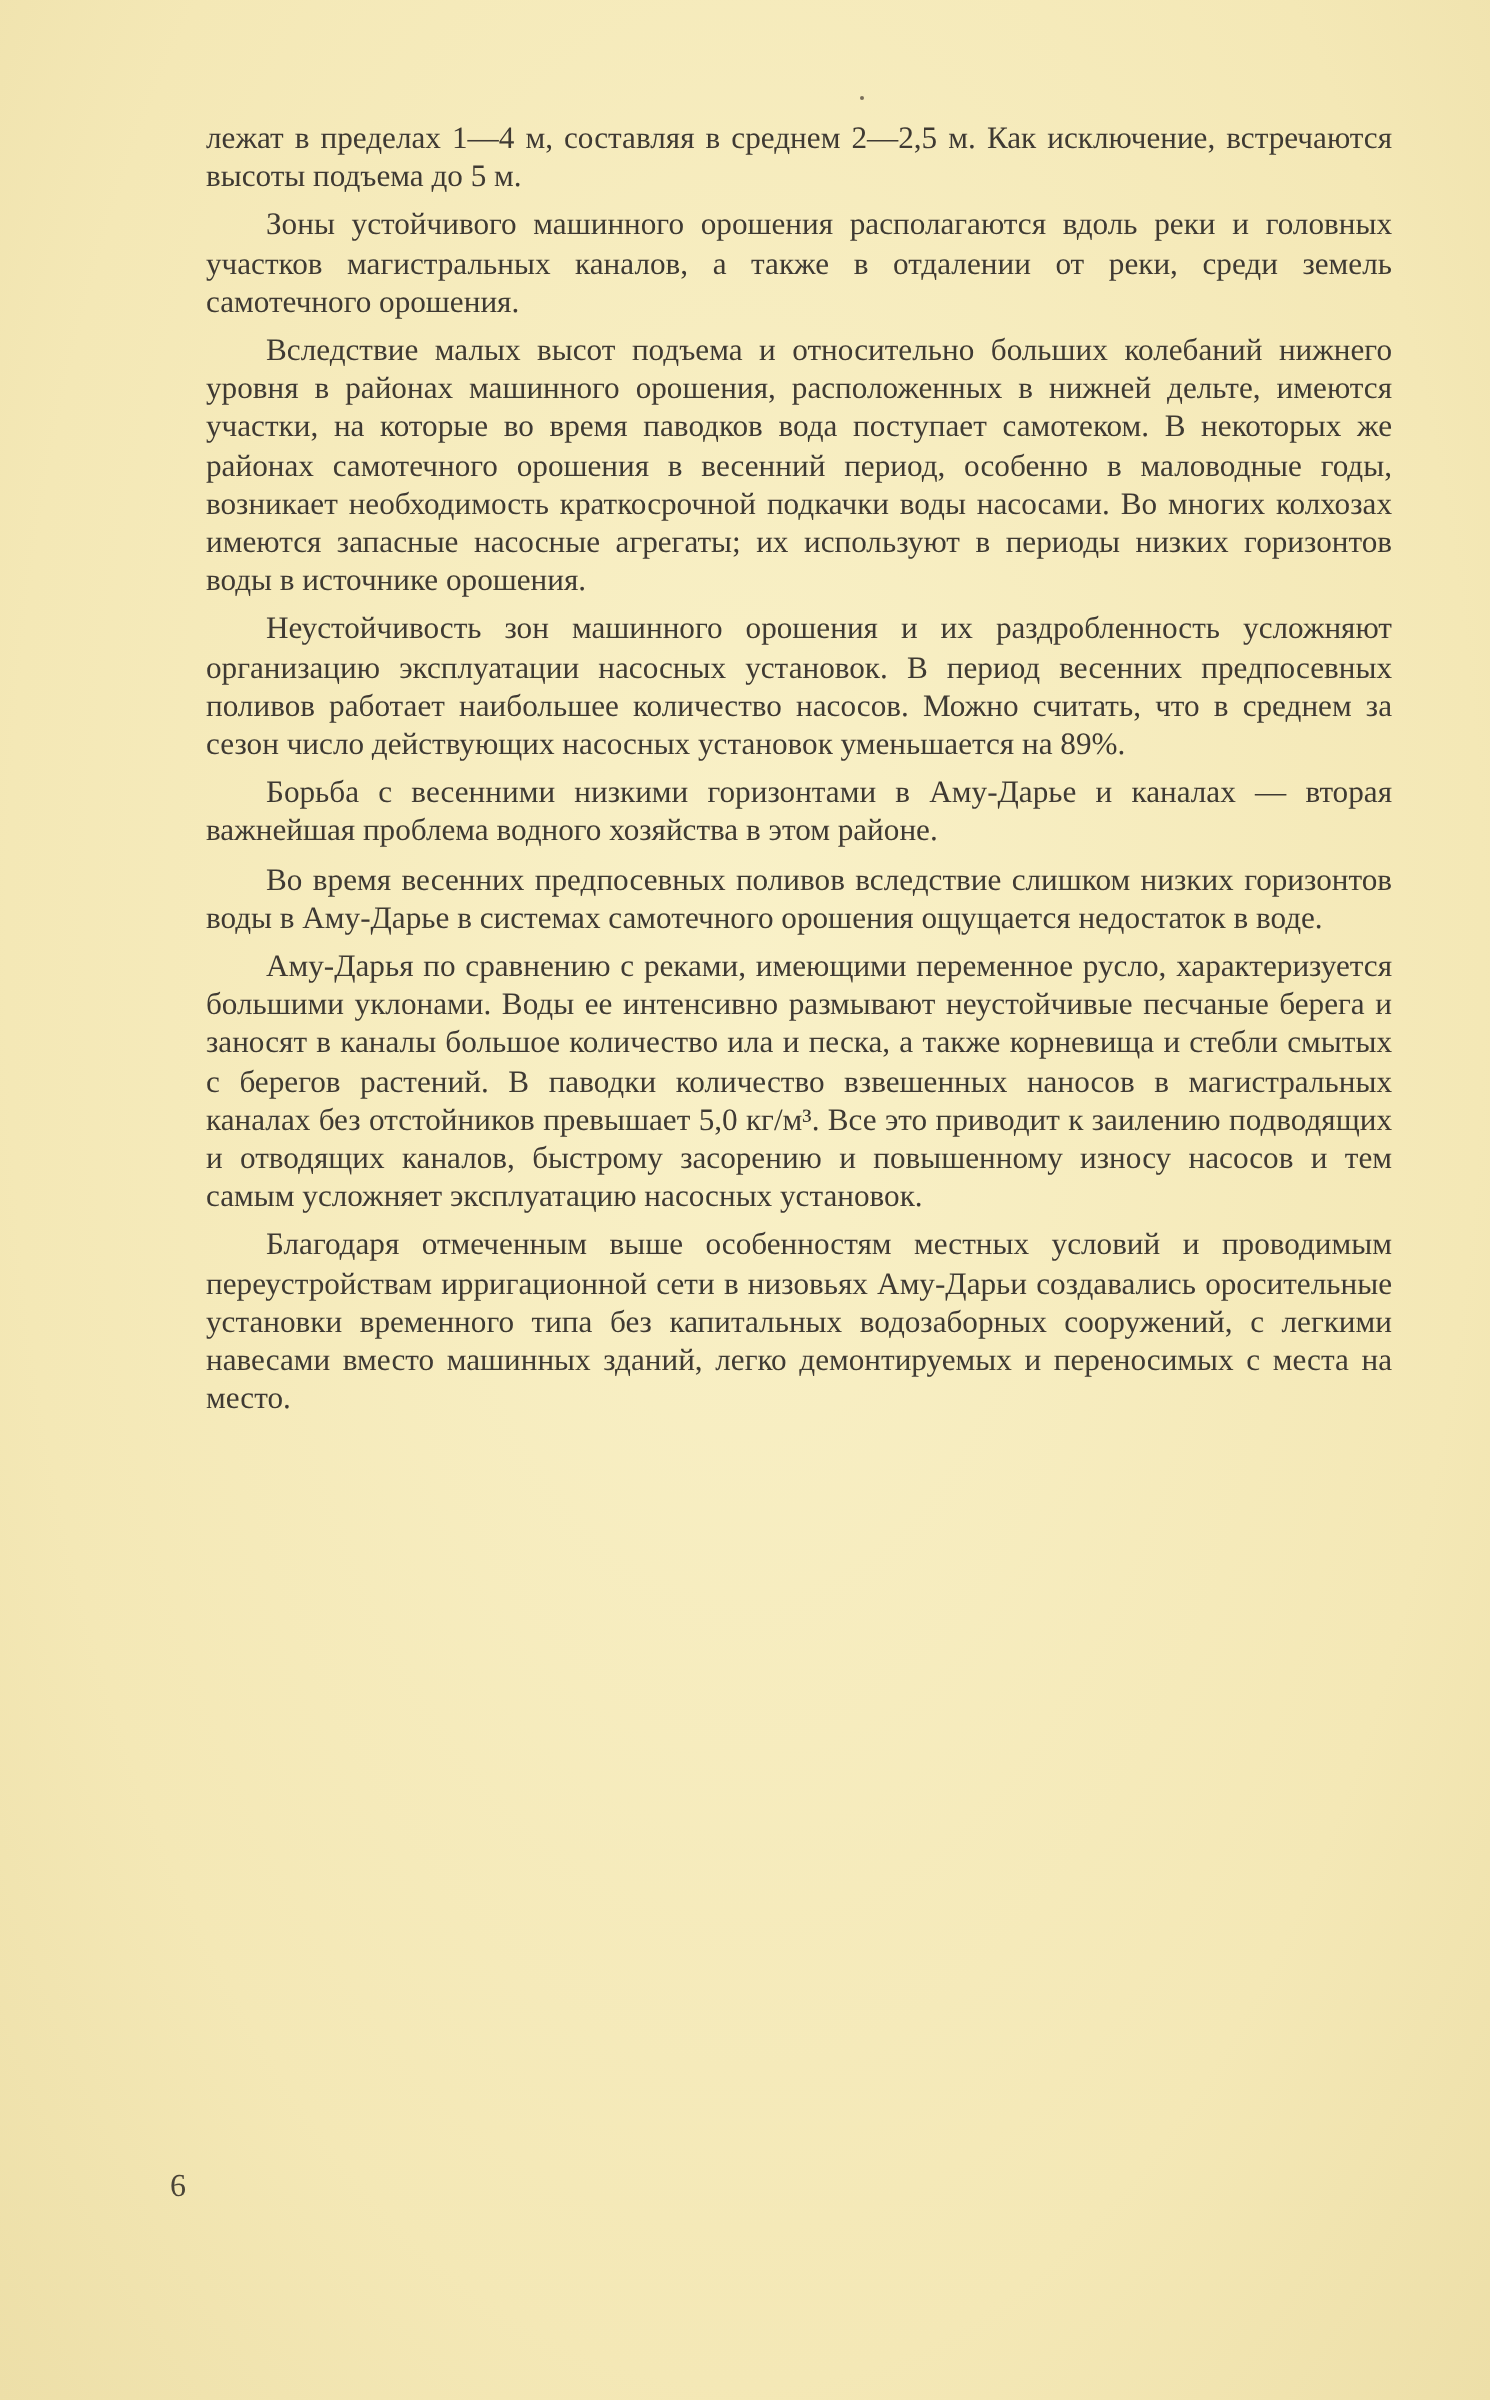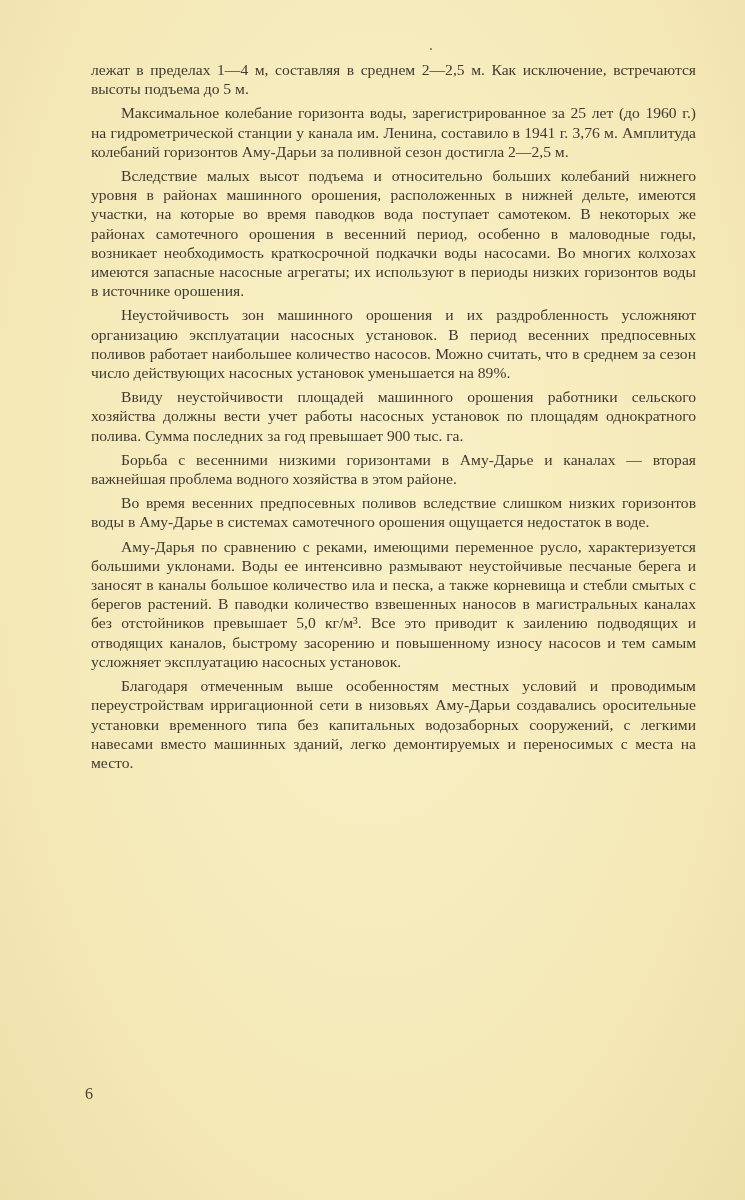--- a/index.html
+++ b/index.html
@@ -8,38 +8,37 @@
     background: #f6ecbc;
     background-image: radial-gradient(ellipse at 50% 40%, #f9f1c8 0%, #f4e8b6 70%, #eddfa8 100%);
     position: relative;
   }
   .page {
     position: absolute; left: 88px; top: 60px; width: 608px;
     font-family: "Liberation Serif", "DejaVu Serif", serif;
     font-size: 15.6px; line-height: 19.2px; color: #3f3a33;
     text-align: justify;
   }
-  .page p { margin: 0 0 5px 3px; text-indent: 30px; hyphens: manual; }
+  .page p { margin: 0 0 5px 15px; text-indent: 30px; hyphens: manual; }
   .page p.cont { text-indent: 0; }
   .page-number {
     position: absolute; left: 85px; top: 1085px;
     font-family: "Liberation Serif", serif; font-size: 16px; color: #4a4438;
   }
   .dot { position: absolute; left: 430px; top: 48px; width: 2px; height: 2px; background: #7a6f5a; border-radius: 50%; }
 </style>
 </head>
 <body>
 
 <div class="dot"></div>
 
 <div class="page">
   <p class="cont">лежат в пределах 1—4 м, составляя в среднем 2—2,5 м. Как исключение, встречаются высоты подъема до 5 м.</p>
-  <p>Максимальное колебание горизонта воды, зарегистрированное за 25 лет (до 1960 г.) на гидрометрической станции у канала им. Ленина, составило в 1941 г. 3,76 м. Амплитуда колебаний горизонтов Аму-Дарьи за поливной сезон достигла 2—2,5 м.</p>
+  <p>Зоны устойчивого машинного орошения располагаются вдоль реки и головных участков магистральных каналов, а также в отдалении от реки, среди земель самотечного орошения.</p>
   <p>Вследствие малых высот подъема и относительно больших колебаний нижнего уровня в районах машинного орошения, расположенных в нижней дельте, имеются участки, на которые во время паводков вода поступает самотеком. В некоторых же районах самотечного орошения в весенний период, особенно в маловодные годы, возникает необходимость краткосрочной подкачки воды насосами. Во многих колхозах имеются запасные насосные агрегаты; их используют в периоды низких горизонтов воды в источнике орошения.</p>
   <p>Неустойчивость зон машинного орошения и их раздробленность усложняют организацию эксплуатации насосных установок. В период весенних предпосевных поливов работает наибольшее количество насосов. Можно считать, что в среднем за сезон число действующих насосных установок уменьшается на 89%.</p>
-  <p>Ввиду неустойчивости площадей машинного орошения работники сельского хозяйства должны вести учет работы насосных установок по площадям однократного полива. Сумма последних за год превышает 900 тыс. га.</p>
   <p>Борьба с весенними низкими горизонтами в Аму-Дарье и каналах — вторая важнейшая проблема водного хозяйства в этом районе.</p>
   <p>Во время весенних предпосевных поливов вследствие слишком низких горизонтов воды в Аму-Дарье в системах самотечного орошения ощущается недостаток в воде.</p>
   <p>Аму-Дарья по сравнению с реками, имеющими переменное русло, характеризуется большими уклонами. Воды ее интенсивно размывают неустойчивые песчаные берега и заносят в каналы большое количество ила и песка, а также корневища и стебли смытых с берегов растений. В паводки количество взвешенных наносов в магистральных каналах без отстойников превышает 5,0 кг/м³. Все это приводит к заилению подводящих и отводящих каналов, быстрому засорению и повышенному износу насосов и тем самым усложняет эксплуатацию насосных установок.</p>
   <p>Благодаря отмеченным выше особенностям местных условий и проводимым переустройствам ирригационной сети в низовьях Аму-Дарьи создавались оросительные установки временного типа без капитальных водозаборных сооружений, с легкими навесами вместо машинных зданий, легко демонтируемых и переносимых с места на место.</p>
 </div>
 
 <div class="page-number">6</div>
 
 </body></html>

